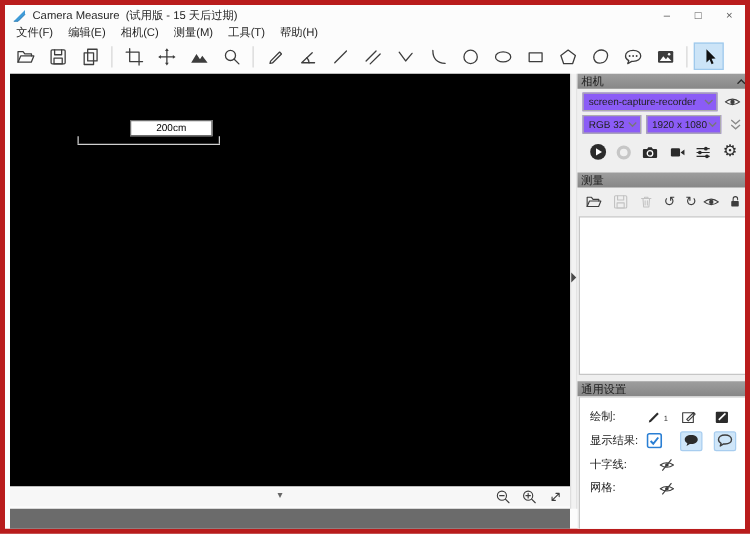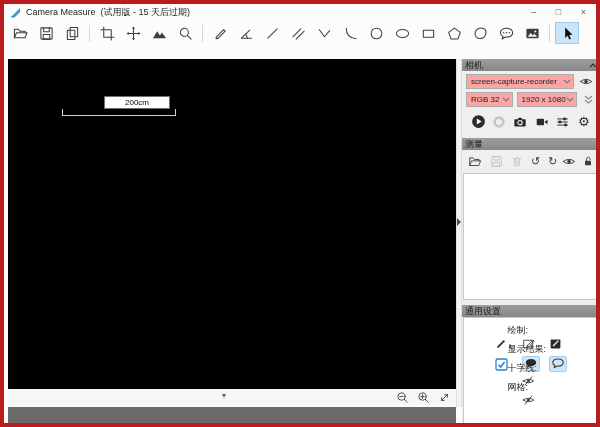--- a/index.html
+++ b/index.html
@@ -44,41 +44,41 @@
   .splitter { position:absolute; left:452px; top:55px; width:6px; height:348px; background:#f2f2f2; border-left:1px solid #dedede; border-right:1px solid #dedede; }
   .splitter-handle { position:absolute; top:159px; left:0px; width:0; height:0; border-left:4px solid #4a4a4a; border-top:4px solid transparent; border-bottom:4px solid transparent; }
 
   
   .side-panel { position:absolute; left:458px; top:55px; width:138px; height:366px; background:#efefef; font-size:9px; }
   .section-header { height:12px; background:linear-gradient(#9e9e9e,#878787); color:#1c1c1c; display:flex; align-items:center; padding:0 3px; font-size:9px; }
   .hdr-chevron { margin-left:auto; display:flex; }
 
   .camera-body { padding:3px 4px 2px 4px; }
   .combo-row { display:flex; align-items:center; gap:4px; margin-bottom:3px; }
-  .combo { height:15px; background:#fca5a5; border:1px solid #acacac; display:flex; align-items:center; font-size:8px; color:#222; padding:0 2px 0 4px; overflow:hidden; white-space:nowrap; }
+  .combo { height:15px; background:#8b5cf6; border:1px solid #acacac; display:flex; align-items:center; font-size:8px; color:#222; padding:0 2px 0 4px; overflow:hidden; white-space:nowrap; }
   .combo .cval { flex:1; overflow:hidden; }
   .combo-device { width:108px; }
   .combo-fmt { width:48px; }
   .combo-res { width:62px; }
   .flat-btn { width:16px; height:15px; display:flex; align-items:center; justify-content:center; }
   .cam-buttons { display:flex; align-items:center; justify-content:space-between; padding:2px 3px 1px 3px; height:22px; }
   .cam-btn { width:18px; height:18px; display:flex; align-items:center; justify-content:center; }
   .gear-glyph { font-family:"DejaVu Sans",sans-serif; font-size:13px; color:#2b2b2b; line-height:1; }
 
   .measure-section { margin-top:4px; }
   .measure-toolbar { height:22px; display:flex; align-items:center; padding:0 6px; }
   .mgroup-left { display:flex; align-items:center; gap:8px; }
   .mgroup-right { margin-left:auto; display:flex; align-items:center; gap:6px; }
   .mbtn { display:flex; align-items:center; justify-content:center; }
   .undo-glyph { font-family:"DejaVu Sans",sans-serif; font-size:11px; color:#3d3d3d; line-height:1; }
   .measure-list { height:127px; margin:1px 1px 0 1px; background:#fff; border:1px solid #c6c6c6; }
 
   .settings-section { margin-top:5px; }
   .settings-box { height:112px; margin:0 1px; background:#fff; border:1px solid #c6c6c6; padding:6px 0 0 8px; }
-  .s-row { display:flex; align-items:center; height:19px; color:#222;flex-direction:column; }
+  .s-row { display:flex; align-items:center; height:19px; color:#222; }
   .s-label { width:55px; font-size:9px; }
   .s-icons { display:flex; align-items:center; }
   .s-slot { width:27px; display:flex; align-items:center; justify-content:flex-start; }
   .subnum { font-size:6px; color:#333; margin-left:1px; margin-top:5px; }
   .a-glyph { font-family:"Liberation Serif","DejaVu Serif",serif; font-weight:bold; font-size:11px; color:#2b2b2b; line-height:1; }
   .sel-bg { background:#cfe6f9; border:1px solid #a8cdef; border-radius:2px; padding:1px; display:flex; }
 </style>
 </head>
 <body>
 
@@ -90,20 +90,28 @@
         <path d="M1 10 L4.5 10 L10 4.5" fill="none" stroke="#2d7db4" stroke-width="0.8"></path>
       </svg>
     <span class="title-text">Camera Measure  (试用版 - 15 天后过期)</span>
     <div class="win-controls">
       <span class="win-btn">–</span>
       <span class="win-btn">□</span>
       <span class="win-btn">×</span>
     </div>
   </div>
 
+  <div class="menubar">
+    <span class="menu-item">文件(F)</span>
+    <span class="menu-item">编辑(E)</span>
+    <span class="menu-item">相机(C)</span>
+    <span class="menu-item">测量(M)</span>
+    <span class="menu-item">工具(T)</span>
+    <span class="menu-item">帮助(H)</span>
+  </div>
 
   <div class="toolbar">
     <div class="tbtn">
         <svg width="15" height="15" viewBox="0 0 16 16">
           <path class="st" d="M1.5 12.5 V3.5 H5.8 L7.3 5.5 H13 V7.2"></path>
           <path class="st" d="M1.5 12.5 L3.8 7.2 H15 L12.8 12.5 Z"></path>
         </svg>
       </div>
     <div class="tbtn">
         <svg width="15" height="15" viewBox="0 0 16 16">

